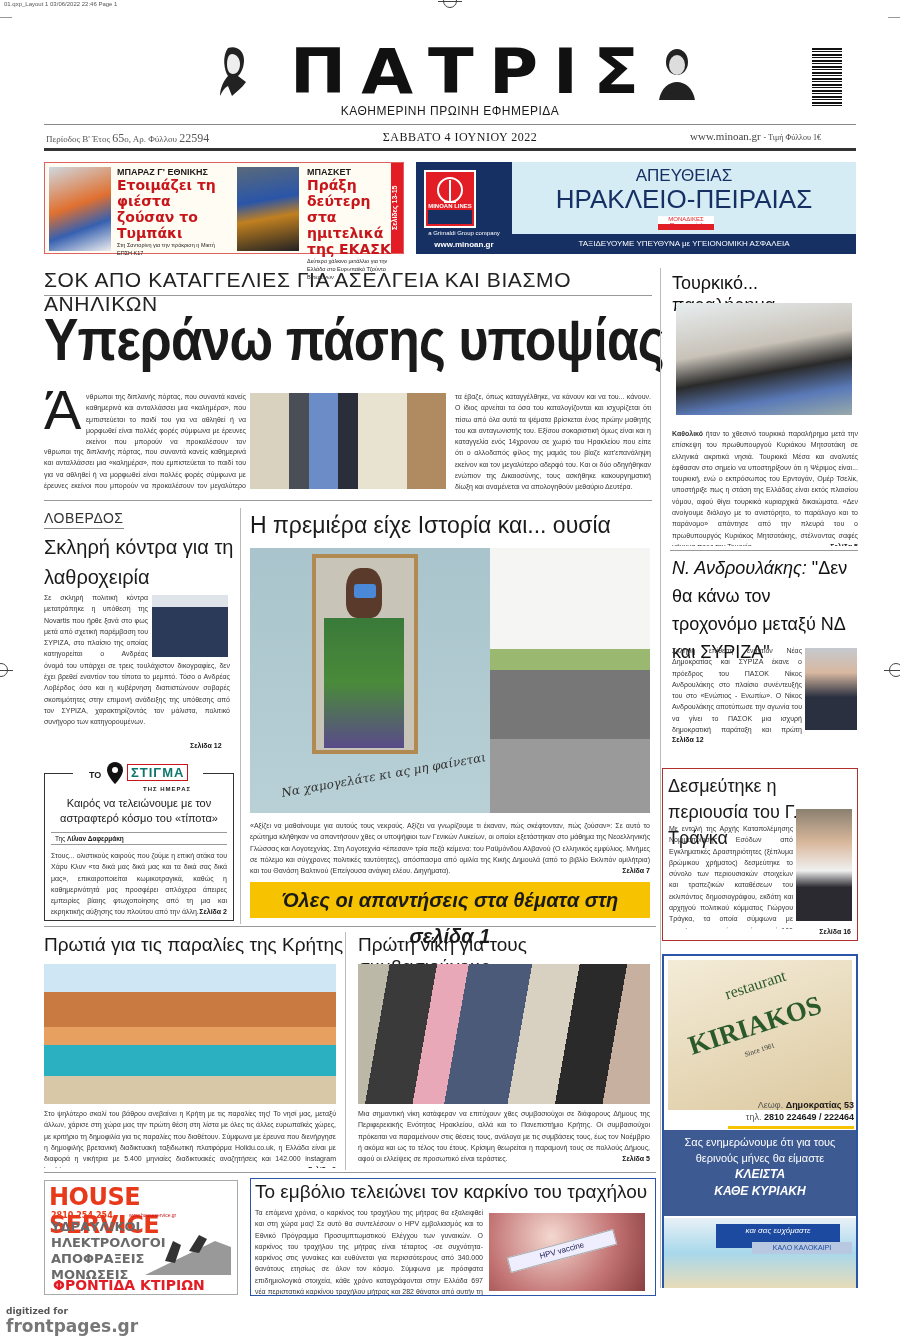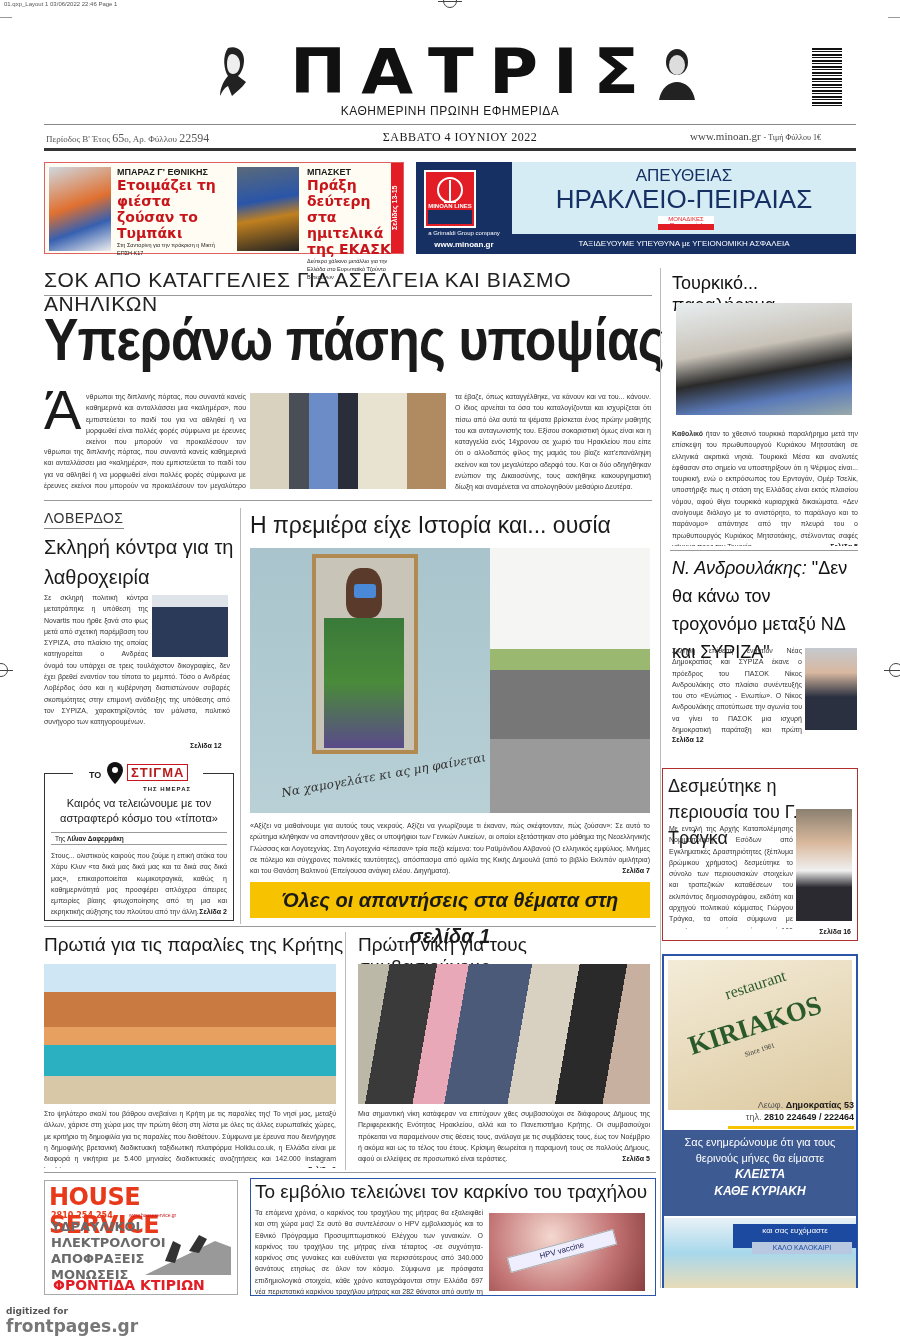--- a/index.html
+++ b/index.html
@@ -172,21 +172,21 @@
     <span class="pg">Σελίδα 12</span>
   </div>
 
 <div class="abs stigma-box">
   <div class="abs" style="left:28px;top:-12px;width:130px;height:26px;background:#fff">
     <span class="abs" style="left:16px;top:8px;font-size:9px;font-weight:bold">ΤΟ</span>
     <span class="abs" style="left:34px;top:0"><svg width="16" height="22" viewBox="0 0 16 22">
           <path d="M8 0a8 8 0 0 0-8 8c0 6 8 14 8 14s8-8 8-14a8 8 0 0 0-8-8z" fill="#111"></path>
           <circle cx="8" cy="8" r="3" fill="#fff"></circle>
         </svg></span>
-    <span class="abs" style="left:54px;top:2px;padding:0 3px;border:1.5px solid #c8151b;color:#b91c1c;font-size:13px;font-weight:bold;letter-spacing:1px">ΣΤΙΓΜΑ</span>
+    <span class="abs" style="left:54px;top:2px;padding:0 3px;border:1.5px solid #c8151b;color:#0f766e;font-size:13px;font-weight:bold;letter-spacing:1px">ΣΤΙΓΜΑ</span>
   </div>
   <div class="abs" style="left:98px;top:12px;font-size:6px;font-weight:bold;letter-spacing:1px">ΤΗΣ ΗΜΕΡΑΣ</div>
   <div class="abs" style="left:6px;top:22px;width:176px;text-align:center;font-size:11px;line-height:15px">Καιρός να τελειώνουμε με τον αστραφτερό κόσμο του «τίποτα»</div>
   <div class="abs" style="left:6px;top:58px;width:176px;border-top:1px solid #999;border-bottom:1px solid #999;font-size:6.5px;padding:2px 4px"><span>Της</span> <b>Λίλιαν Δαφερμάκη</b></div>
   <div class="abs body" style="left:6px;top:76px;width:176px;height:68px;overflow:hidden"><span>Στους... ολιστικούς καιρούς που ζούμε η επική ατάκα του Χάρυ Κλυν «τα δικά μας δικά μας και τα δικά σας δικά μας», επικαιροποιείται κωμικοτραγικά, καθώς η καθημερινότητά μας προσφέρει απλόχερα άπειρες εμπειρίες βίαιης φτωχοποίησης από τη μια και εκρηκτικής αύξησης του πλούτου από την άλλη.</span> <span class="pg">Σελίδα 2</span></div>
 </div>
 
 <div class="abs sec-head" style="left:250px;top:510px;width:400px;font-size:23px;line-height:30px">Η πρεμιέρα είχε Ιστορία και... ουσία</div>
 <div class="abs" style="left:250px;top:548px;width:240px;height:265px;background:linear-gradient(180deg,#a9c4cc,#b8d0d6)">
   <div class="abs" style="left:62px;top:6px;width:106px;height:200px;border:4px solid #b08a50;background:#c8c4b8"></div>
@@ -244,20 +244,20 @@
   <div class="abs" style="left:80px;top:90px;font-family:'Liberation Serif',serif;font-size:7px;color:#333;transform:rotate(-18deg)">Since 1981</div>
   <div class="abs" style="left:40px;top:144px;width:150px;text-align:right;font-size:9px"><span style="color:#555">Λεωφ.</span> <b>Δημοκρατίας 53</b></div>
   <div class="abs" style="left:30px;top:156px;width:160px;text-align:right;font-size:9px"><span style="color:#555">τηλ.</span> <b>2810 224649 / 222464</b></div>
   <div class="abs" style="left:64px;top:170px;width:126px;height:3px;background:#f7c300"></div>
   <div class="abs" style="left:0;top:174px;width:192px;height:86px;background:#3e5a92">
     <div style="color:#fff;font-size:11px;line-height:16px;text-align:center;padding:4px 6px 0">Σας ενημερώνουμε ότι για τους θερινούς μήνες θα είμαστε</div>
     <div style="color:#fff;font-size:12px;font-weight:bold;font-style:italic;text-align:center;line-height:17px">ΚΛΕΙΣΤΑ</div>
     <div style="color:#fff;font-size:12px;font-weight:bold;font-style:italic;text-align:center;line-height:17px">ΚΑΘΕ ΚΥΡΙΑΚΗ</div>
   </div>
   <div class="abs" style="left:0;top:262px;width:192px;height:70px;background:linear-gradient(180deg,#e8f0f6,#a8d8ec 50%,#e8dcb8)"></div>
-  <div class="abs" style="left:69px;top:268px;width:124px;height:24px;background:#1c4aa0;color:#fff;font-size:8px;text-align:center;line-height:14px">και σας ευχόμαστε</div>
+  <div class="abs" style="left:52px;top:268px;width:124px;height:24px;background:#1c4aa0;color:#fff;font-size:8px;font-style:italic;text-align:center;line-height:14px">και σας ευχόμαστε</div>
   <div class="abs" style="left:88px;top:286px;width:100px;height:12px;background:#b8c8e0;color:#1c4aa0;font-size:7px;text-align:center;line-height:12px">ΚΑΛΟ ΚΑΛΟΚΑΙΡΙ</div>
 </div>
 
 <div class="abs footer-credit">
   <div style="font-size:9px;line-height:10px">digitized for</div>
   <div style="font-size:17px;line-height:20px;color:#777">frontpages.gr</div>
 </div>
 
 </body></html>

